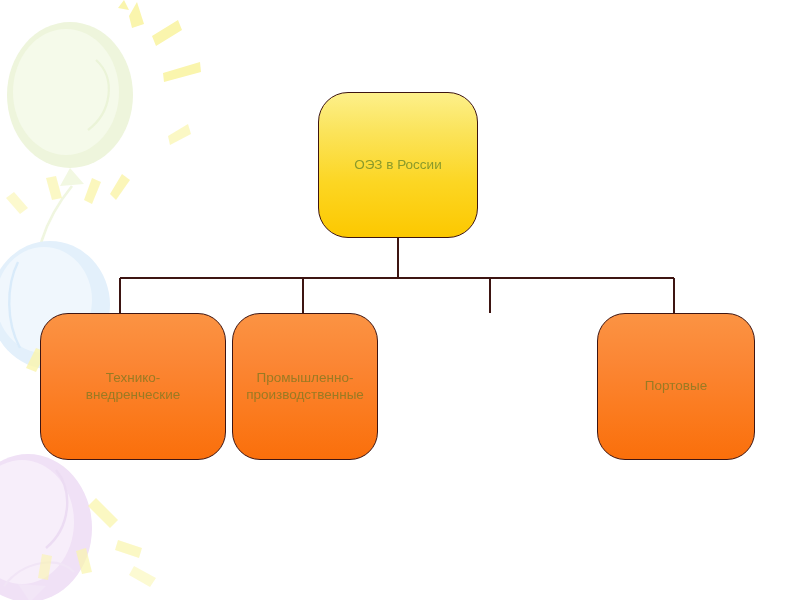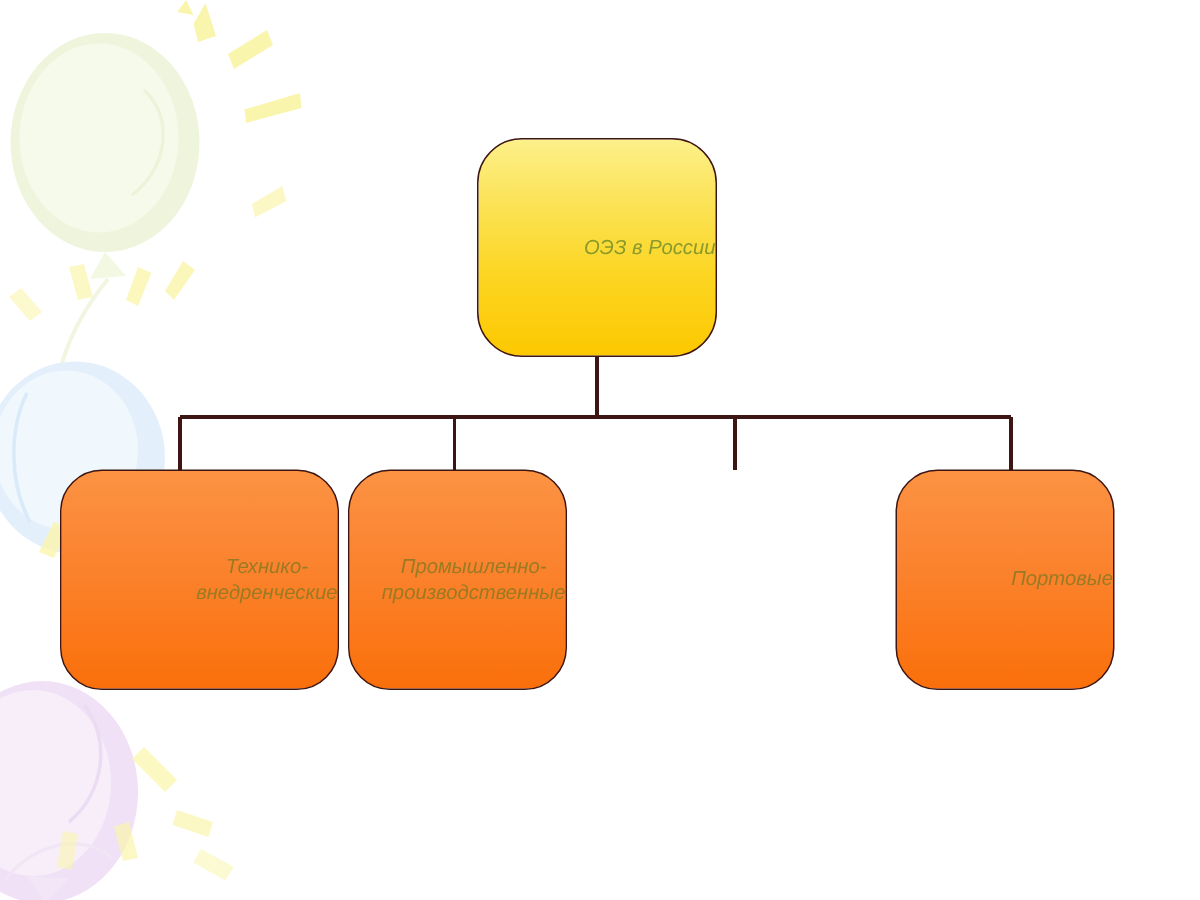--- a/index.html
+++ b/index.html
@@ -32,27 +32,26 @@
     width: 800px; height: 600px;
     pointer-events: none;
   }
 
   
   .node {
     position: absolute;
     box-sizing: border-box;
     display: flex;
     align-items: center;
-    justify-content: flex-end;
+    justify-content: center;
     text-align: center;
     border: 1.4px solid #3d1512;
     border-radius: 26px;
     line-height: 1.22;
     white-space: pre-line;
-    font-style: italic;
   }
 
   .node-root {
     background: linear-gradient(180deg, #fdf08a 0%, #fbe45c 26%, #fcd623 62%, #fcc800 100%);
     color: #8a9a2b;
     font-size: 13.5px;
     border-radius: 30px;
   }
 
   .node-child {
@@ -129,17 +128,17 @@
     <span>Технико-
 внедренческие</span>
   </div>
 
   <div class="node node-child" style="left:232px; top:313px; width:146px; height:147px;">
     <span>Промышленно-
 производственные</span>
   </div>
 
 
-  <div class="node node-child" style="left:597px; top:313px; width:146px; height:147px;">
+  <div class="node node-child" style="left:597px; top:313px; width:158px; height:147px;">
     <span>Портовые</span>
   </div>
 
 </div>
 
 </body></html>

